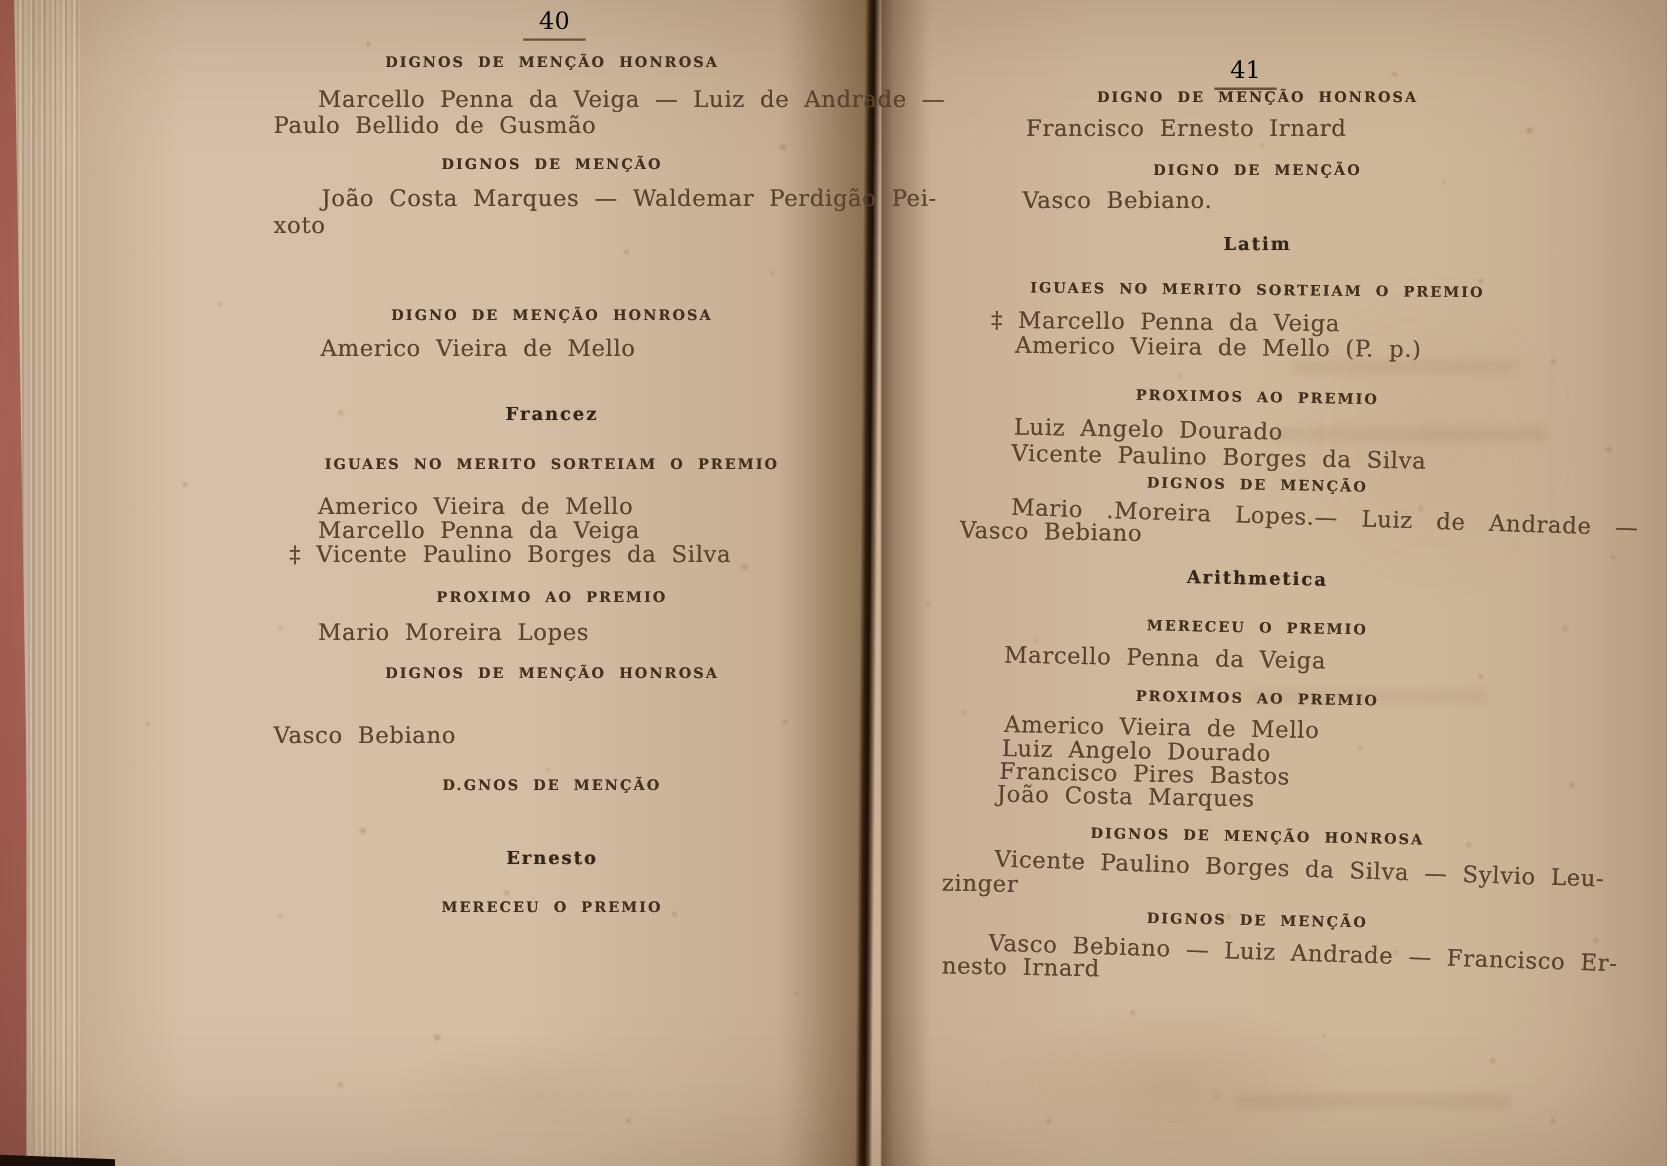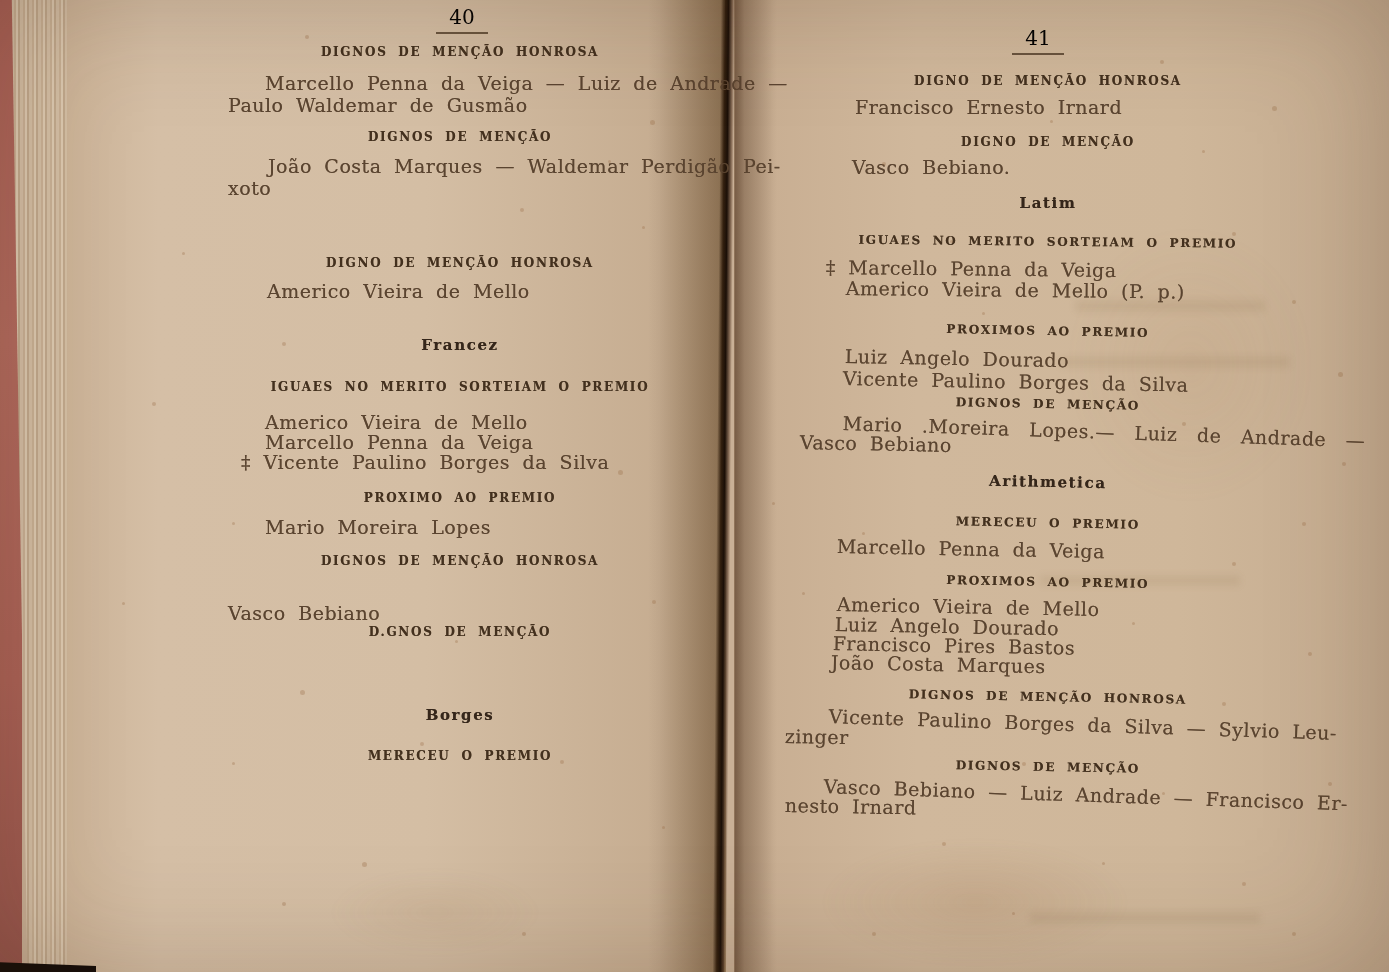--- a/index.html
+++ b/index.html
@@ -72,40 +72,40 @@
   <div class="stain" style="left:330px;top:870px;width:210px;height:85px;background:radial-gradient(ellipse at center,rgba(150,110,72,.10),rgba(150,110,72,0) 70%);filter:blur(5px);"></div>
   <div class="ghost" style="left:1075px;top:300px;width:190px;height:12px;"></div>
   <div class="ghost" style="left:1060px;top:356px;width:230px;height:12px;"></div>
   <div class="ghost" style="left:1040px;top:575px;width:200px;height:11px;"></div>
   <div class="ghost" style="left:1030px;top:912px;width:230px;height:12px;"></div>
 
   <div class="pagenum" style="left:436px;top:5px;">40</div>
 
   <div class="ln sc c lc" style="top:45px;">DIGNOS DE MENÇÃO HONROSA</div>
   <div class="ln name" style="top:73px;left:265px;">Marcello Penna da Veiga — Luiz de Andrade —</div>
-  <div class="ln name" style="top:95px;left:228px;">Paulo Waldemar de Gusmão</div>
+  <div class="ln name" style="top:95px;left:228px;">Paulo Bellido de Gusmão</div>
   <div class="ln sc c lc" style="top:130px;">DIGNOS DE MENÇÃO</div>
   <div class="ln name" style="top:156px;left:268px;">João Costa Marques — Waldemar Perdigão Pei-</div>
   <div class="ln name" style="top:178px;left:228px;">xoto</div>
   <div class="ln sc c lc" style="top:256px;">DIGNO DE MENÇÃO HONROSA</div>
   <div class="ln name" style="top:281px;left:267px;">Americo Vieira de Mello</div>
   <div class="ln title c lc" style="top:336px;">Francez</div>
   <div class="ln sc c lc" style="top:380px;">IGUAES NO MERITO SORTEIAM O PREMIO</div>
   <div class="ln name" style="top:412px;left:265px;">Americo Vieira de Mello</div>
   <div class="ln name" style="top:432px;left:265px;">Marcello Penna da Veiga</div>
   <div class="ln name" style="top:452px;left:241px;">‡ Vicente Paulino Borges da Silva</div>
   <div class="ln sc c lc" style="top:491px;">PROXIMO AO PREMIO</div>
   <div class="ln name" style="top:517px;left:265px;">Mario Moreira Lopes</div>
   <div class="ln sc c lc" style="top:554px;">DIGNOS DE MENÇÃO HONROSA</div>
   <div class="ln name" style="top:603px;left:228px;">Vasco Bebiano</div>
-  <div class="ln sc c lc" style="top:625px;text-align:center;">D.GNOS DE MENÇÃO</div>
-  <div class="ln title c lc" style="top:706px;">Borges</div>
+  <div class="ln sc c lc" style="top:647px;text-align:center;">D.GNOS DE MENÇÃO</div>
+  <div class="ln title c lc" style="top:706px;">Ernesto</div>
   <div class="ln sc c lc" style="top:749px;">MERECEU O PREMIO</div>
 
-  <div class="pagenum" style="left:1012px;top:26px;">41</div>
+  <div class="pagenum" style="left:1012px;top:46px;">41</div>
 
   <div class="ln sc c rc" style="top:74px;">DIGNO DE MENÇÃO HONROSA</div>
   <div class="ln name" style="top:97px;left:855px;">Francisco Ernesto Irnard</div>
   <div class="ln sc c rc" style="top:135px;">DIGNO DE MENÇÃO</div>
   <div class="ln name" style="top:157px;left:852px;">Vasco Bebiano.</div>
   <div class="ln title c rc" style="top:194px;">Latim</div>
   <div class="ln sc c rc t1" style="top:232px;">IGUAES NO MERITO SORTEIAM O PREMIO</div>
   <div class="ln name t1" style="top:257px;left:826px;">‡ Marcello Penna da Veiga</div>
   <div class="ln name t1" style="top:278px;left:846px;">Americo Vieira de Mello (P. p.)</div>
   <div class="ln sc c rc t2" style="top:319px;">PROXIMOS AO PREMIO</div>

